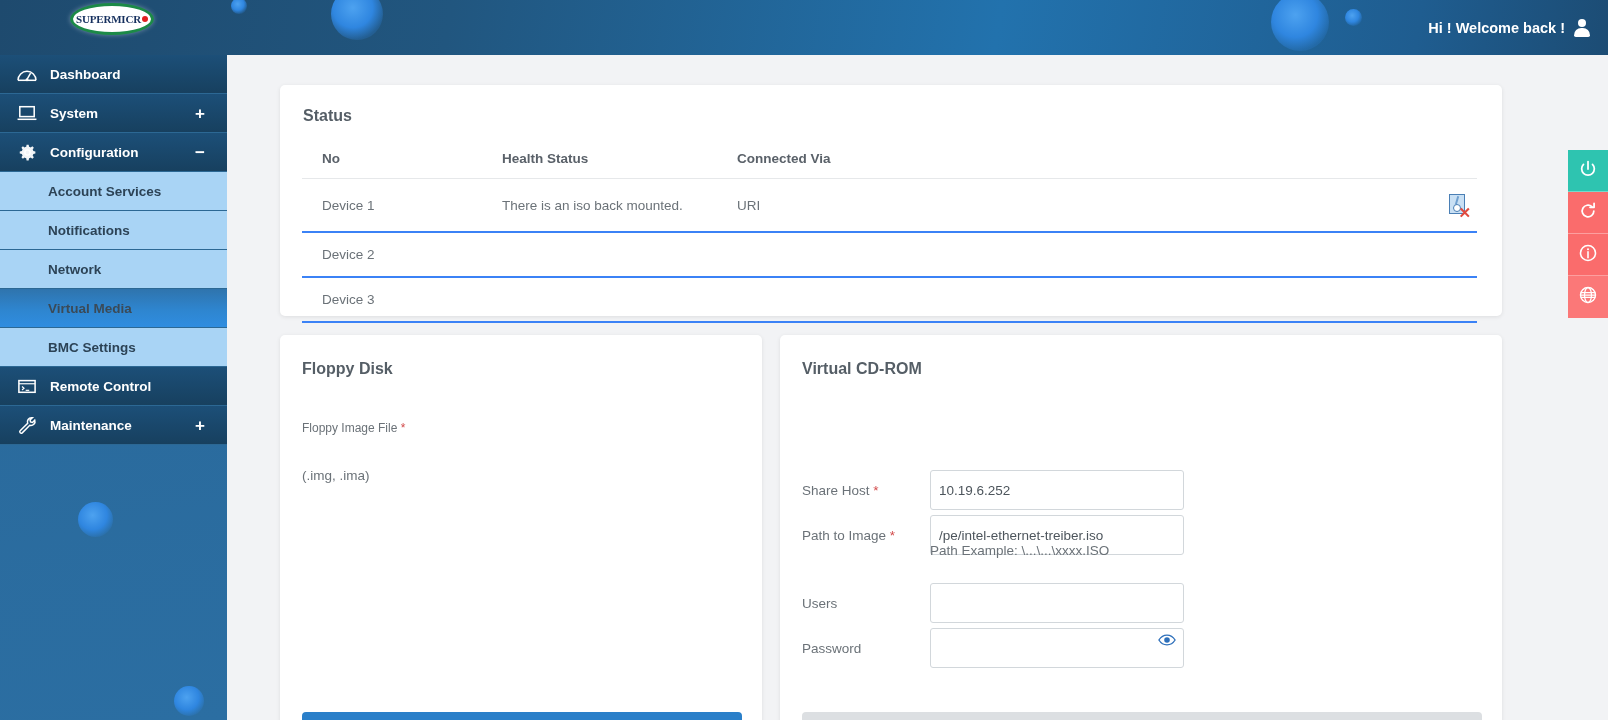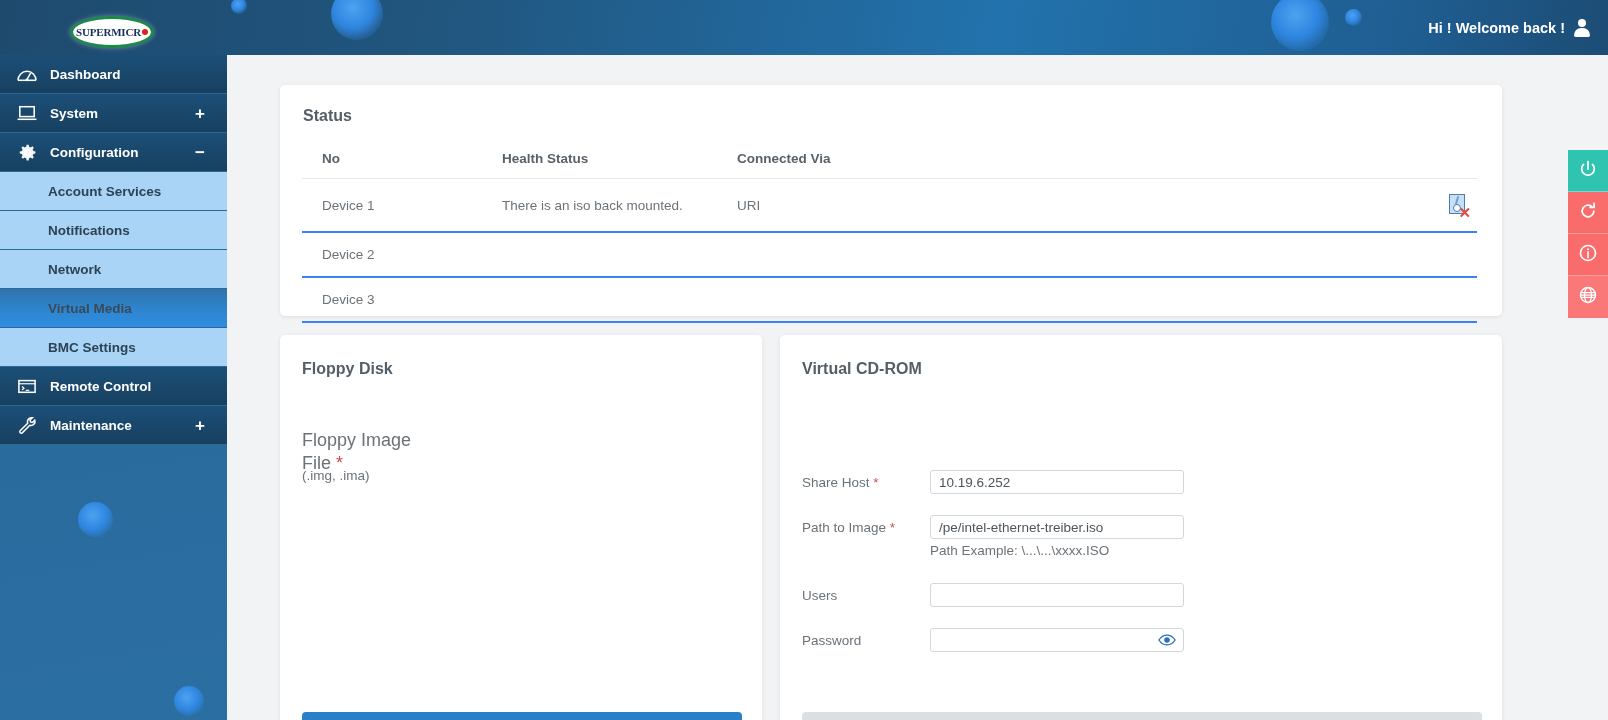--- a/index.html
+++ b/index.html
@@ -23,21 +23,21 @@
     border-radius: 50%;
     background: radial-gradient(circle at 42% 38%, #4da2f0 0%, #2f86e0 45%, rgba(45,130,220,0.25) 72%, rgba(45,130,220,0) 100%);
     pointer-events: none;
   }
   #bub-a { width: 16px; height: 16px; left: 231px; top: -2px; }
   #bub-b { width: 52px; height: 52px; left: 331px; top: -12px; }
   #bub-c { width: 58px; height: 58px; left: 1271px; top: -7px; }
   #bub-d { width: 17px; height: 17px; left: 1345px; top: 9px; }
 
   #logo {
-    position: absolute; left: 70px; top: 16px;
+    position: absolute; left: 70px; top: 3px;
     width: 84px; height: 32px;
     border-radius: 50%;
     background: #ffffff;
     border: 3px solid #1c8a47;
     display: flex; align-items: center; justify-content: center;
     box-shadow: 0 0 5px rgba(255,255,255,0.35);
   }
   #logo-text {
     font-family: "Liberation Serif", serif;
     font-size: 11px; font-weight: bold;
@@ -171,22 +171,22 @@
   .eject-icon .xmark {
     position: absolute; right: -2px; bottom: -1px;
     color: #e04a3f; font-size: 15px; font-weight: bold; line-height: 10px;
     font-family: "Liberation Sans", sans-serif;
   }
 
   
   #floppy-card { left: 53px; top: 280px; width: 482px; height: 420px; }
   #floppy-title { position: absolute; left: 22px; top: 25px; }
   #floppy-label {
-    position: absolute; left: 22px; top: 94px; width: 110px;
-    font-size: 18px; color: #6b7278; line-height: 23px;
+    position: absolute; left: 22px; top: 78px; width: 110px;
+    font-size: 12px; color: #6b7278; line-height: 31px;
   }
   .req { color: #d24a4a; }
   #floppy-hint {
     position: absolute; left: 22px; top: 133px;
     font-size: 13.5px; color: #6b7278;
   }
   #select-file-btn {
     position: absolute; left: 147px; top: 80px;
     width: 146px; height: 32px;
     background: #ffffff;
@@ -206,21 +206,21 @@
     font-family: "Liberation Sans", sans-serif;
   }
 
   
   #cdrom-card { left: 553px; top: 280px; width: 722px; height: 420px; }
   #cdrom-title { position: absolute; left: 22px; top: 25px; }
 
   .form-row { position: absolute; left: 22px; width: 680px; display: flex; align-items: center; }
   .form-label { width: 128px; font-size: 13.5px; color: #6b7278; }
   .form-input {
-    width: 254px; height: 24px;
+    width: 254px; height: 40px;
     border: 1px solid #d2d7db; border-radius: 3px;
     padding: 0 8px;
     font-size: 13.5px; color: #4d555c;
     background: #ffffff;
     font-family: "Liberation Sans", sans-serif;
     outline: none;
   }
   #row-host { top: 135px; }
   #row-path { top: 180px; }
   #path-example {

